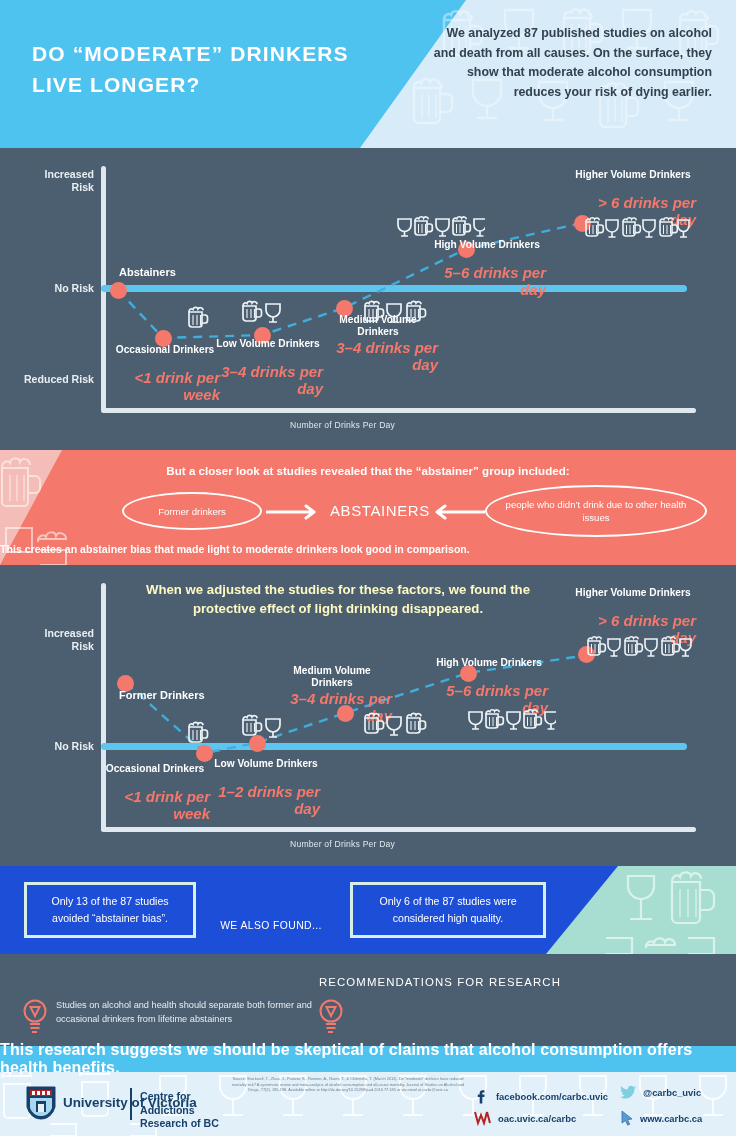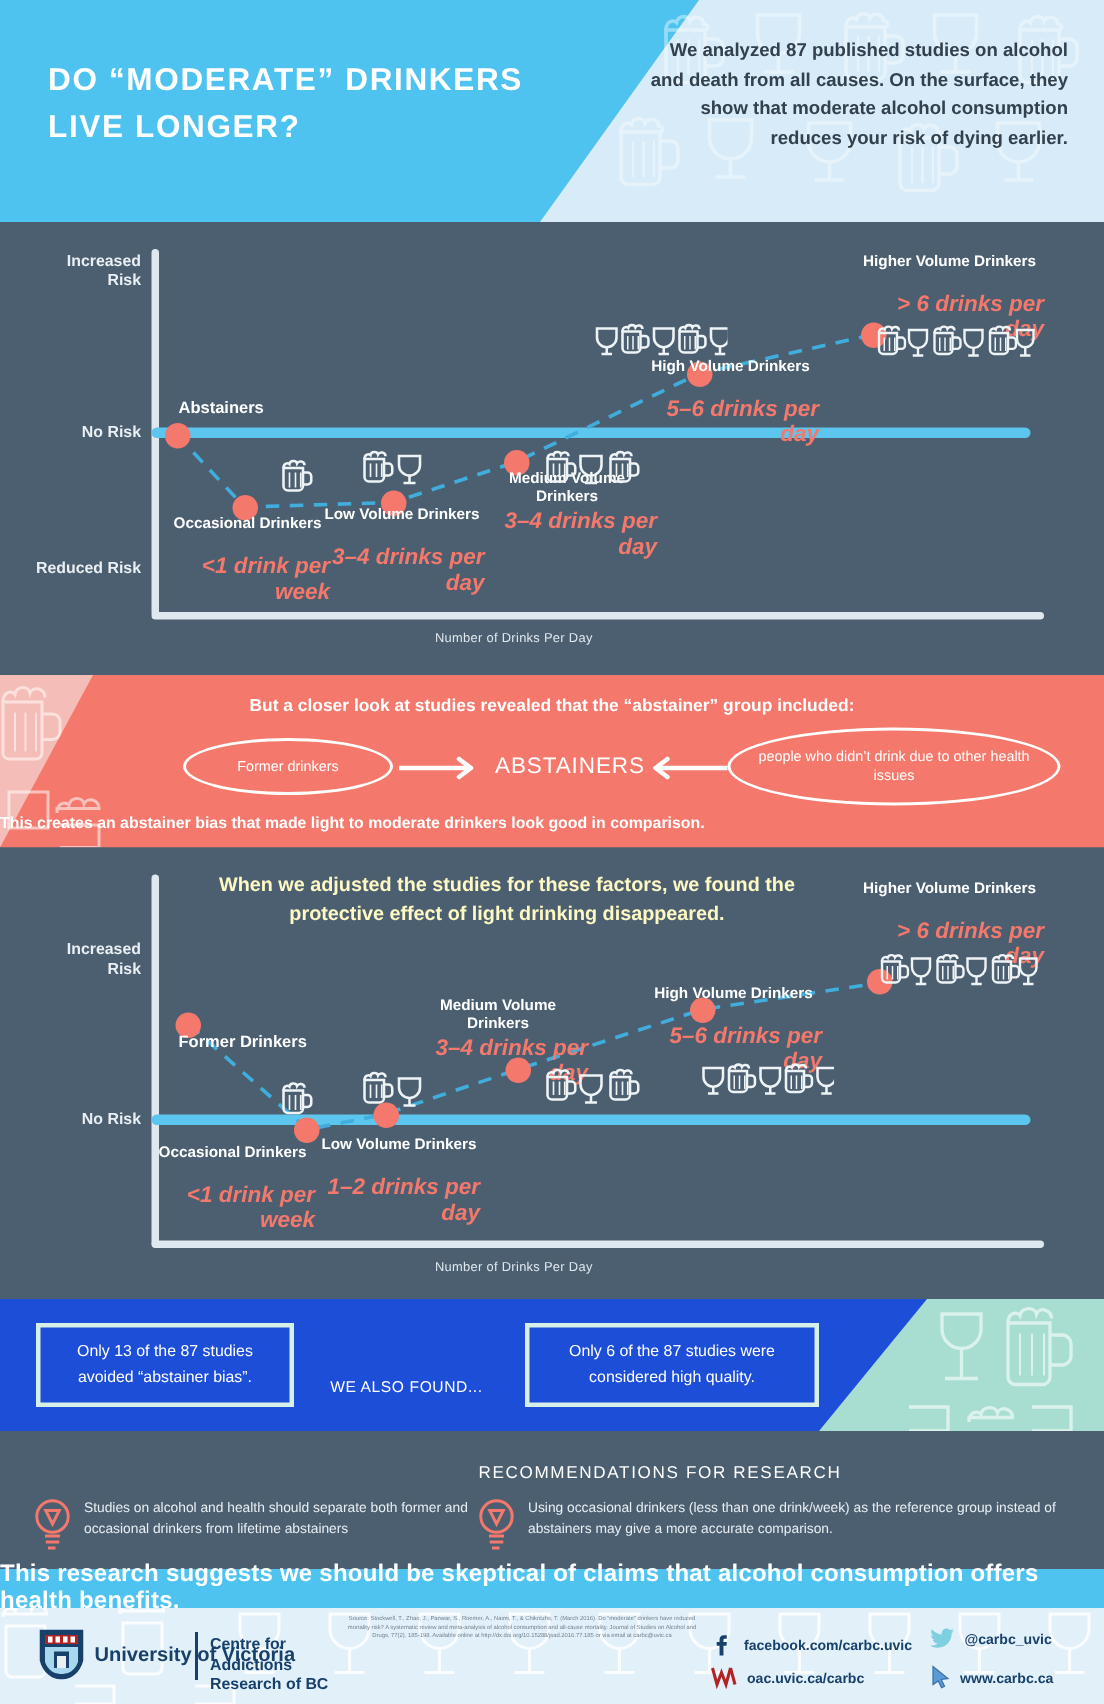--- a/index.html
+++ b/index.html
@@ -422,21 +422,20 @@
     </svg>
     <div class="rec-item" style="left:56px;top:44px;width:290px;">Studies on alcohol and health should separate both former and occasional drinkers from lifetime abstainers</div>
 
     <svg class="bulb" style="left:318px;top:44px;" width="26" height="38" viewBox="0 0 26 38">
       <g fill="none" stroke="#F4786B" stroke-width="2">
         <circle cx="13" cy="13" r="10.5"></circle>
         <path d="M8.5 9 h9 l-4.5 9 z"></path>
         <path d="M8 26 h10 M8.5 30 h9 M10 34 h5"></path>
       </g>
     </svg>
-    <div class="rec-item" style="left:352px;top:44px;width:368px;">Using occasional drinkers (less than one drink/week) as the reference group instead of abstainers may give a more accurate comparison.</div>
   </div>
 
   <div class="blue-strip" style="top:1046px;height:26px;">
     <span>This research suggests we should be skeptical of claims that alcohol consumption offers health benefits.</span>
   </div>
 
   <div class="footer" style="top:1072px;height:64px;">
     <svg class="footer-glass" width="736" height="64" viewBox="0 0 736 64">
       <g fill="none" stroke="#ffffff" stroke-width="2">
         <path d="M2 6 c0 -6 6 -7 8 -4 c1 -6 10 -6 11 -1 c2 -5 10 -3 10 3 h-29z"></path>

